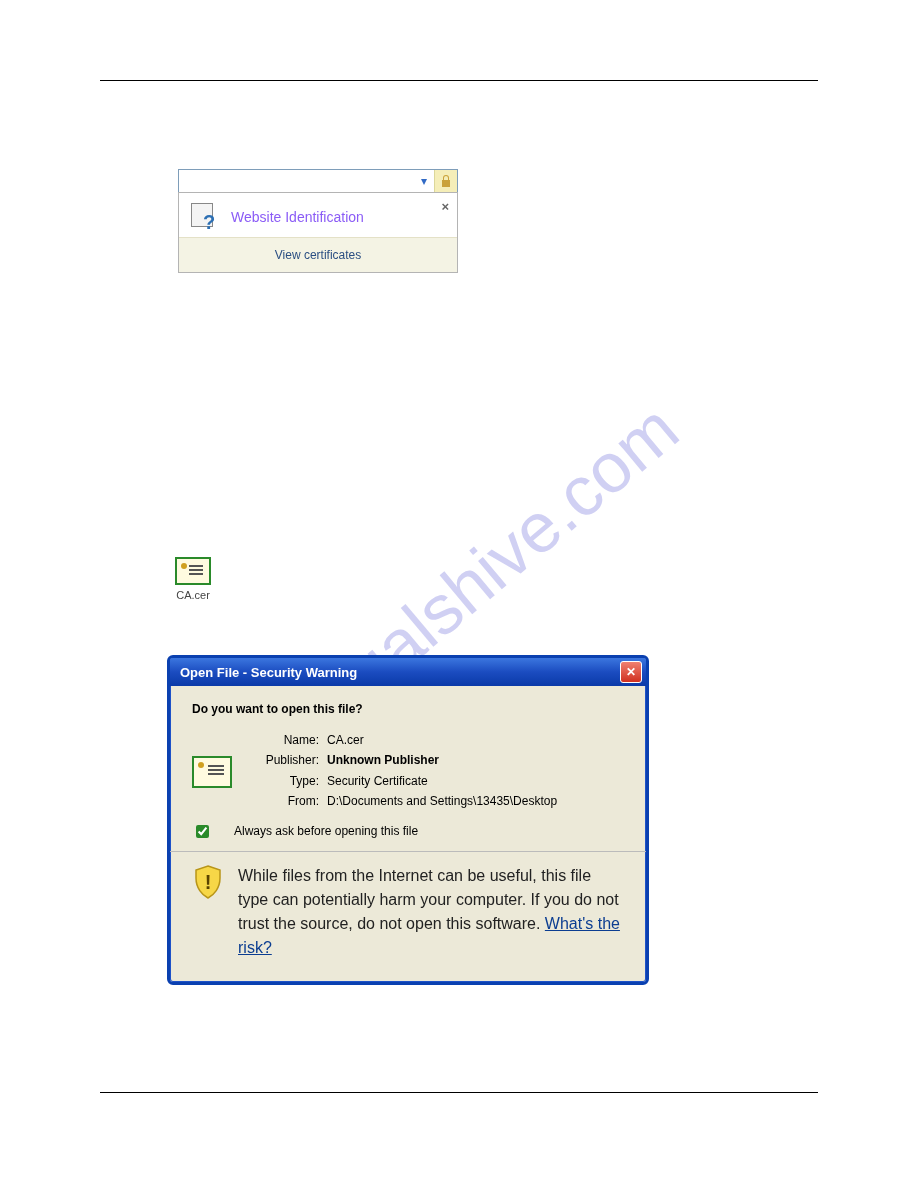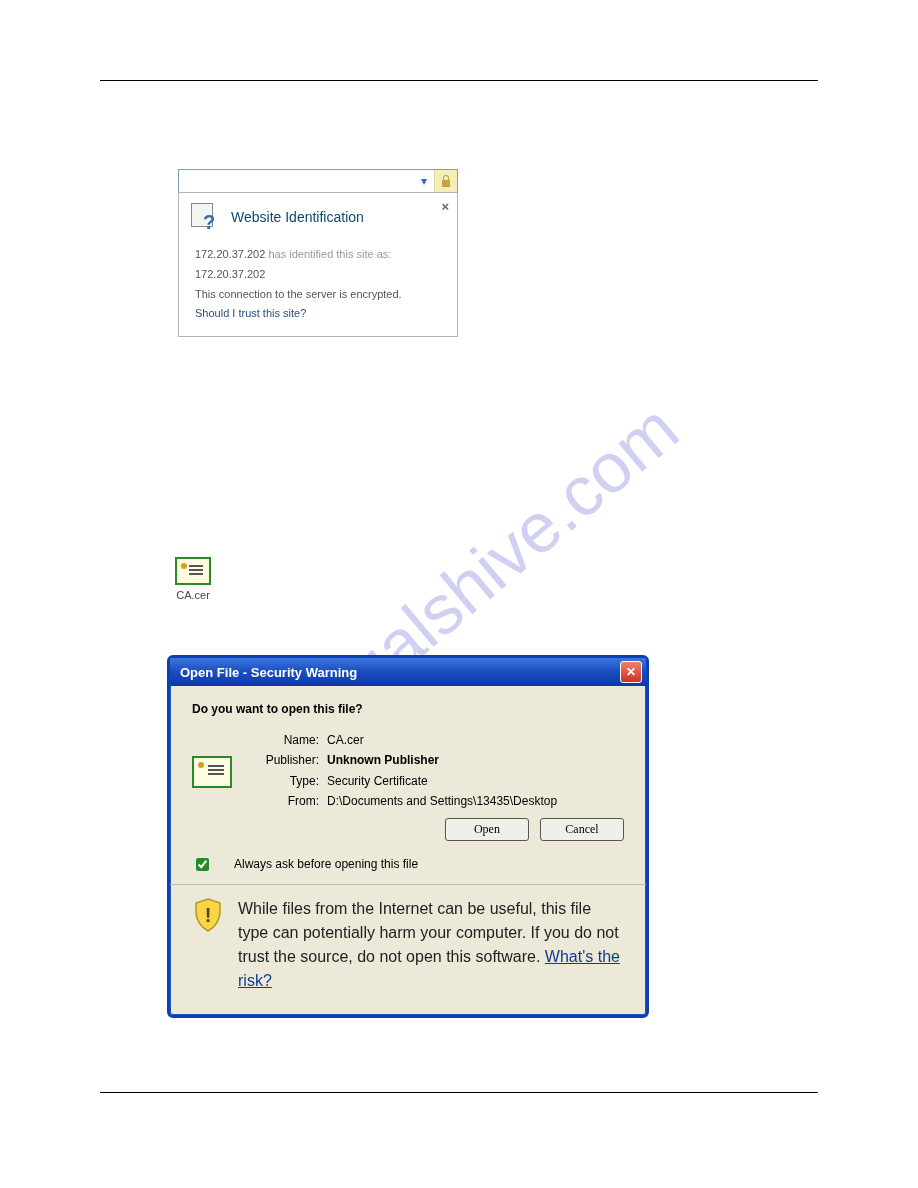--- a/index.html
+++ b/index.html
@@ -38,21 +38,21 @@
   .addr-bar .lock { width: 22px; background:#f5eeb8; display:flex; align-items:center; justify-content:center; border-left:1px solid #dcd79a;}
   .wi-panel {
     position: absolute; left: 178px; top: 192px; width: 278px;
     border: 1px solid #b4b4b4; background: #fff;
   }
   .wi-head { display:flex; align-items:center; gap:10px; padding:10px 12px 6px 12px; position:relative;}
   .wi-head .close { position:absolute; right:8px; top:6px; color:#666; font-weight:bold; font-size:13px; cursor:pointer;}
   .wi-head .hicon { width:30px; height:28px; position:relative;}
   .wi-head .hicon .doc {width:20px;height:22px;border:1px solid #888;background:#f4f4f4;position:absolute;left:0;top:0;}
   .wi-head .hicon .q {position:absolute;left:12px;top:8px;color:#2d6fb3;font-weight:bold;font-size:20px;}
-  .wi-title { color:#0c4a6e; font-size:14px; }
+  .wi-title { color:#8b5cf6; font-size:14px; }
   .wi-body { padding: 8px 16px 12px 16px; color:#555; line-height:1.8;}
   .wi-body .ip1 { color:#555;}
   .wi-body .graytext { color:#999;}
   .wi-body .link { color:#2a4e82; cursor:pointer;}
   .wi-foot { background:#f4f3e4; border-top:1px solid #e4e1c7; text-align:center; padding:10px 0;}
   .wi-foot a { color:#2a4e82; text-decoration:none; font-size:12px;}
   
   .cert-icon { position:absolute; left:175px; top:557px; text-align:center; width:36px;}
   .cert-icon .ci { width:32px; height:24px; border:2px solid #2a8a2a; background:#fffbe0; margin:0 auto 4px; position:relative;}
   .cert-icon .ci::after{content:"";position:absolute;left:4px;top:4px;width:6px;height:6px;border-radius:50%;background:#d0a020;}
@@ -124,28 +124,22 @@
 
   <div class="wi-panel">
     <div class="wi-head">
       <div class="hicon">
         <div class="doc"></div>
           <div class="q">?</div>
       </div>
       <div class="wi-title">Website Identification</div>
       <div class="close">×</div>
     </div>
-    <div class="wi-body">
-      <div class="ip1">
-        <span>172.20.37.202</span>
-        <span class="graytext">has identified this site as:</span>
-      </div>
-      <div>172.20.37.202</div>
-      <div>This connection to the server is encrypted.</div>
-      <div class="link">Should I trust this site?</div>
+    <div class="wi-foot">
+      <a>View certificates</a>
     </div>
   </div>
 
   <div class="cert-icon">
     <div class="ci"></div>
     <div class="cert-label">CA.cer</div>
   </div>
 
   <div class="dlg">
     <div class="titlebar">
@@ -168,24 +162,20 @@
           <div class="row">
               <div class="k">Type:</div>
               <div class="v">Security Certificate</div>
             </div>
           <div class="row">
               <div class="k">From:</div>
               <div class="v">D:\Documents and Settings\13435\Desktop</div>
             </div>
         </div>
       </div>
-      <div class="btns">
-        <button>Open</button>
-        <button>Cancel</button>
-      </div>
       <label class="cbrow">
         <input type="checkbox" checked="" style="">
         <span>Always ask before opening this file</span>
       </label>
       <div class="divider"></div>
       <div class="warn-row">
         <div class="shield">
           <svg viewBox="0 0 32 36">
               <path d="M16 2l12 4v8c0 10-6 17-12 20C10 31 4 24 4 14V6l12-4z" fill="#f7d747" stroke="#b89518" stroke-width="1.5"></path>
               <text x="16" y="25" text-anchor="middle" font-size="20" font-weight="bold" fill="#5a4300">!</text>

